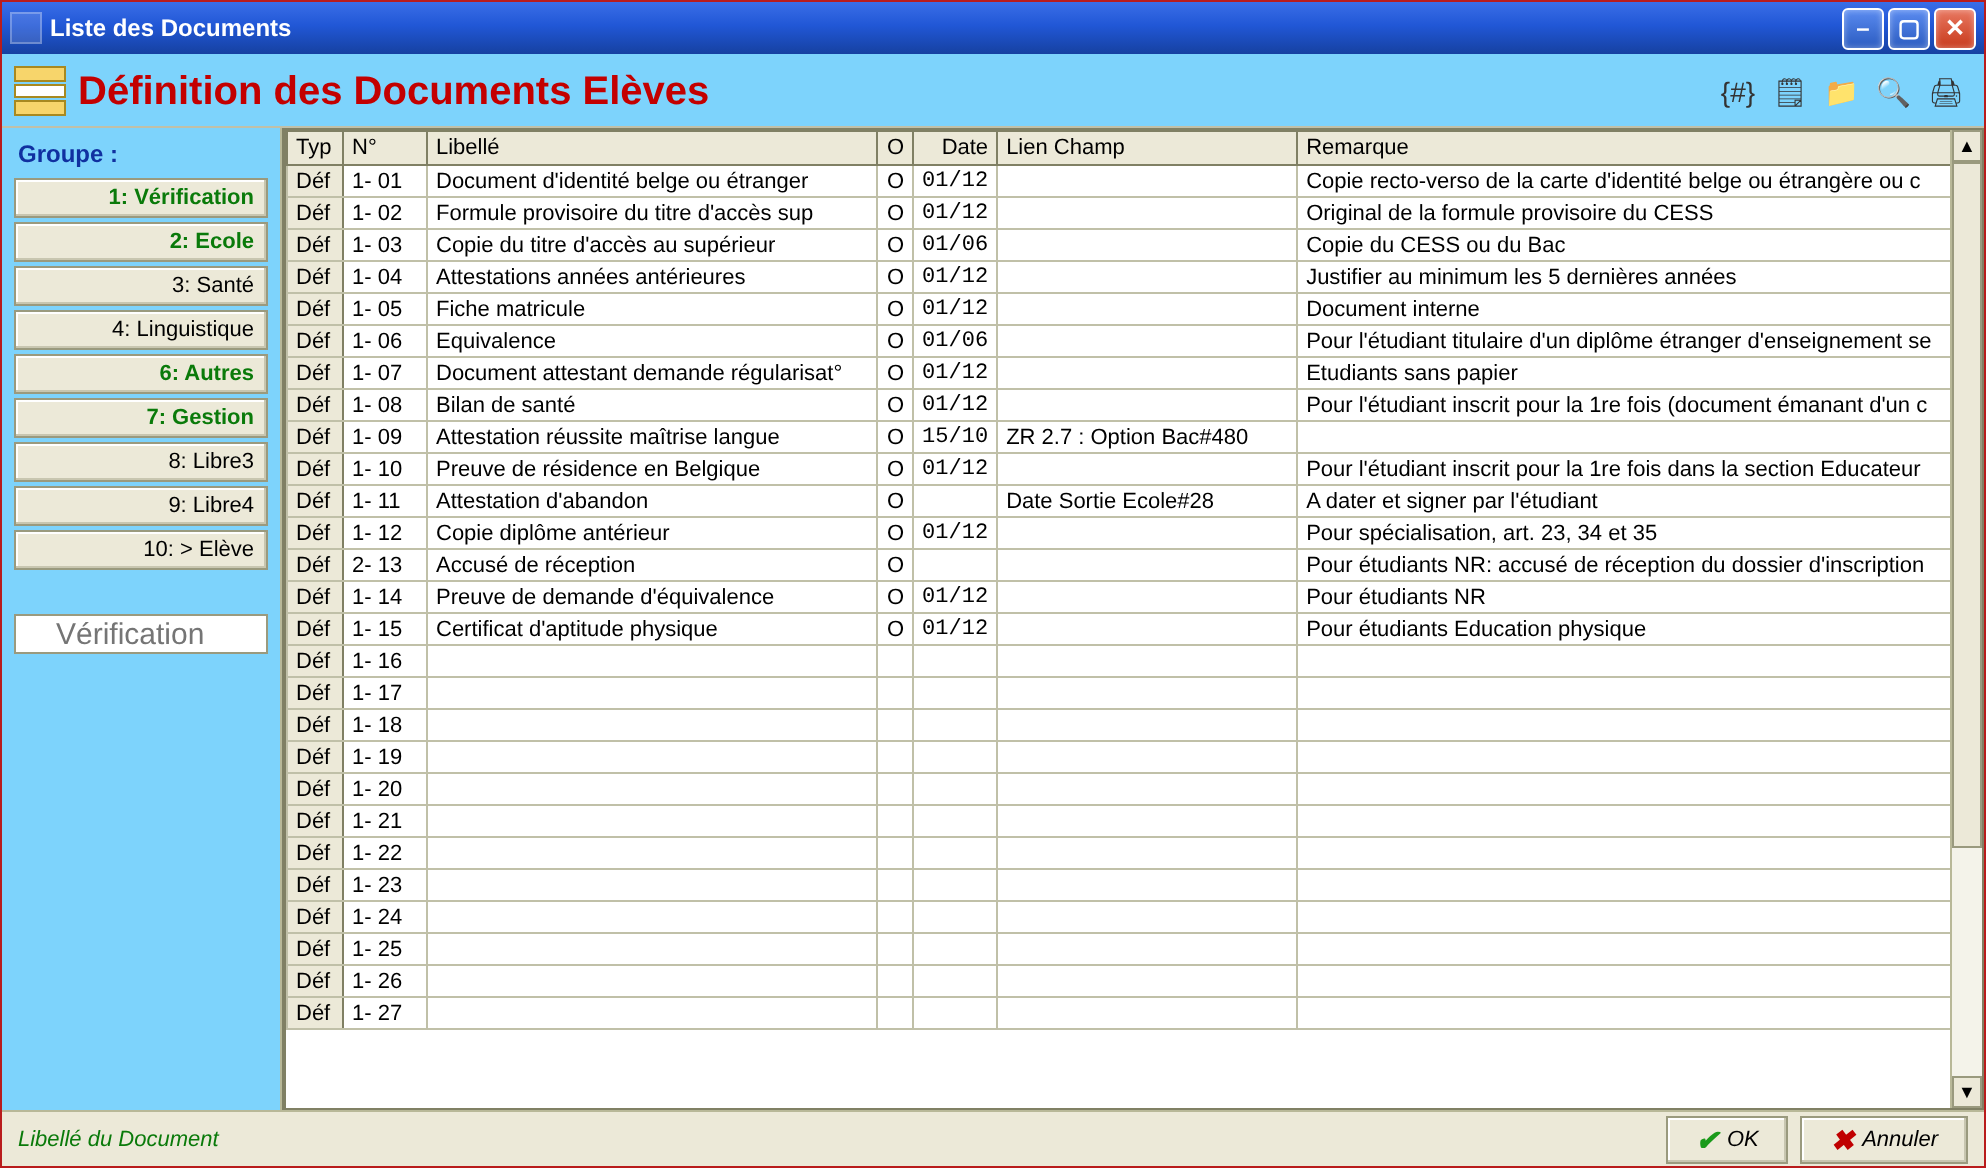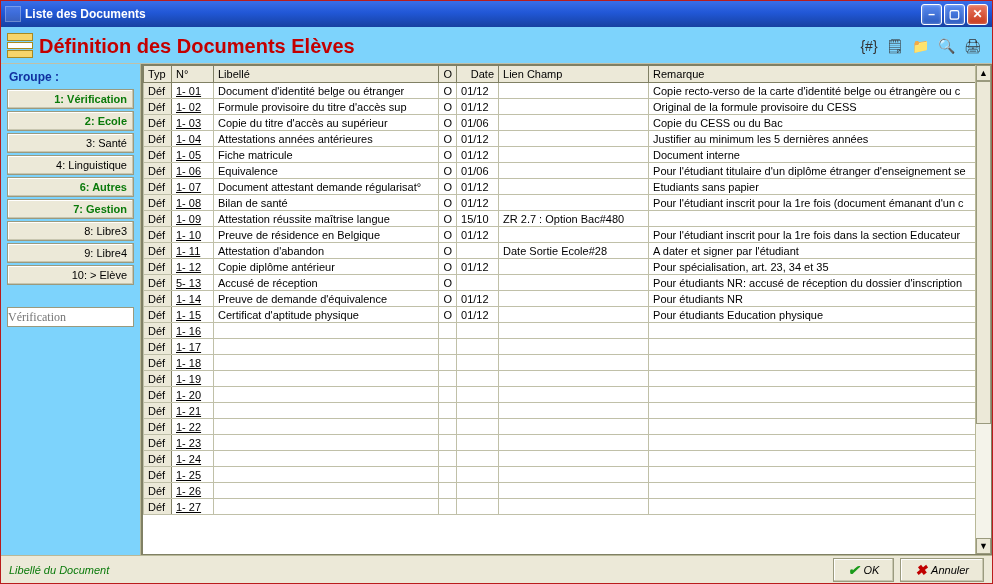--- a/index.html
+++ b/index.html
@@ -22,31 +22,31 @@
   .hdr-title { color:#c30000; font-weight:bold; font-size:20px; }
   .hdr-tools { margin-left:auto; display:flex; gap:8px; align-items:center; }
   .tool-btn { width:18px; height:18px; display:flex; align-items:center; justify-content:center; font-size:14px; color:#333; cursor:pointer; }
 
   .body-row { flex:1; display:flex; min-height:0; }
 
   .sidebar { width:140px; border-right:1px solid #b8b898; display:flex; flex-direction:column; padding:4px 0 4px 6px; }
   .grp-label { color:#1030a0; font-weight:bold; font-size:12px; margin:2px 0 4px 2px; }
   .side-btn { border:1px solid #9a9a7e; background:#ece9d8; padding:3px 6px; margin:1px 6px 2px 0; text-align:right; cursor:pointer; box-shadow: inset -1px -1px #c8c6b0, inset 1px 1px #fff; font-size:11px; }
   .side-btn.green { color:#0a7a0a; font-weight:bold; }
-  .side-input { margin:20px 6px 0 0; height:20px; border:1px solid #9a9a7e; background:#fff; padding:2px 0; font-size:12px; color:#888;font-family:Liberation Serif, serif; }
+  .side-input { margin:20px 6px 0 0; height:20px; border:1px solid #9a9a7e; background:#fff; padding:2px 20px; font-size:15px; color:#888; }
 
   .grid-wrap { flex:1; display:flex; flex-direction:column; border-left:1px solid #808064; }
   .grid-scroll { flex:1; overflow:hidden; background:#fff; border:1px solid #808064; position:relative; }
   table.grid { border-collapse:collapse; width:100%;padding-left:12px; }
   table.grid th { background:#ece9d8; border:1px solid #808064; font-weight:normal; text-align:left; padding:2px 4px; height:17px; position:sticky; top:0; }
   table.grid td { border:1px solid #c0c0a8; padding:1px 4px; height:16px; background:#fff; white-space:nowrap; overflow:hidden; }
   table.grid td.typ { background:#ece9d8; width:26px; border-right-color:#808064;}
-  table.grid td.num { width:38px;text-decoration:underline; }
+  table.grid td.num { width:38px; }
   table.grid td.o { width:14px; text-align:center; }
-  table.grid td.date { width:40px; }
+  table.grid td.date { width:40px;font-family:Liberation Mono, monospace; }
   .vscroll { position:absolute; right:0; top:0; bottom:0; width:16px; background:#ece9d8; border-left:1px solid #b8b898; display:flex; flex-direction:column; }
   .vscroll .arrow { height:16px; background:#ece9d8; border:1px solid #9a9a7e; display:flex; align-items:center; justify-content:center; font-size:9px; }
   .vscroll .track { flex:1; background:#f4f3ea; }
   .vscroll .thumb { margin-top:0; height:75%; background:#ece9d8; border:1px solid #9a9a7e; }
 
   .footer { height:28px; border-top:1px solid #b8b898; display:flex; align-items:center; padding:0 8px; background:#ece9d8;font-style:italic; }
   .status { color:#0a7a0a; font-size:11px; }
   .footer-btns { margin-left:auto; display:flex; gap:6px; }
   .fbtn { display:flex; align-items:center; gap:4px; border:1px solid #9a9a7e; background:#ece9d8; padding:3px 14px; cursor:pointer; box-shadow: inset -1px -1px #c8c6b0, inset 1px 1px #fff; font-size:11px; }
   .fbtn .ok { color:#1a9a1a; font-weight:bold; font-size:14px; }
@@ -219,21 +219,21 @@
                 <td class="typ">Déf</td>
                 <td class="num">1- 12</td>
                 <td>Copie diplôme antérieur</td>
                 <td class="o">O</td>
                 <td class="date">01/12</td>
                 <td></td>
                 <td>Pour spécialisation, art. 23, 34 et 35</td>
               </tr>
               <tr>
                 <td class="typ">Déf</td>
-                <td class="num">5- 13</td>
+                <td class="num">2- 13</td>
                 <td>Accusé de réception</td>
                 <td class="o">O</td>
                 <td class="date"></td>
                 <td></td>
                 <td>Pour étudiants NR: accusé de réception du dossier d'inscription</td>
               </tr>
               <tr>
                 <td class="typ">Déf</td>
                 <td class="num">1- 14</td>
                 <td>Preuve de demande d'équivalence</td>

